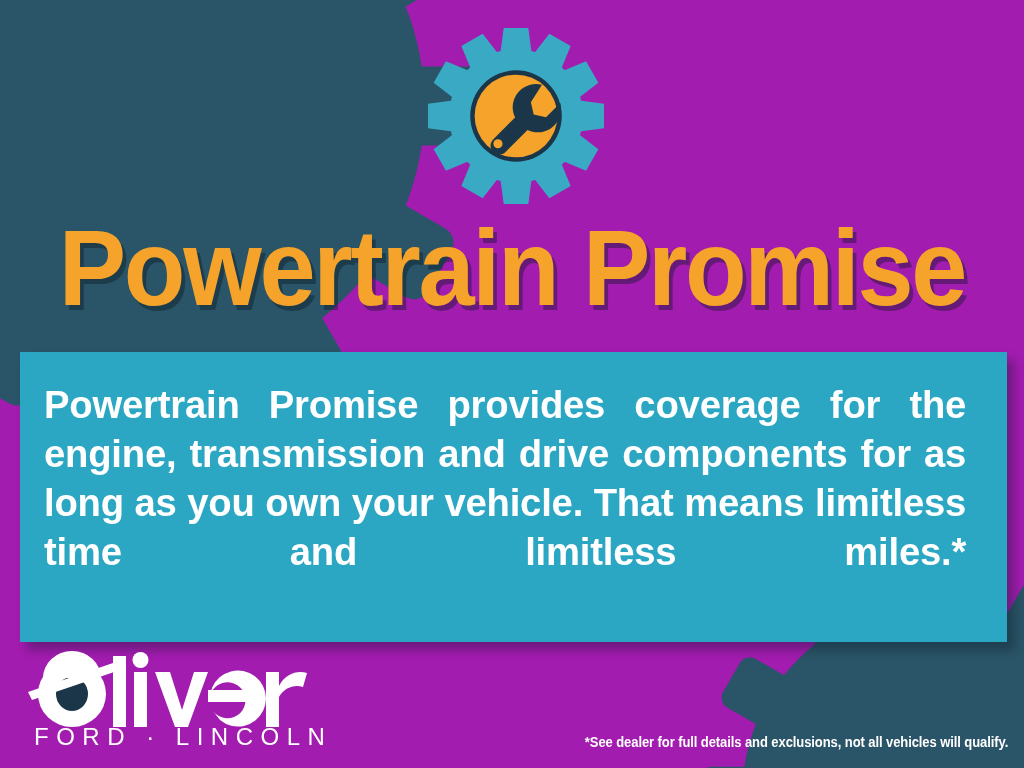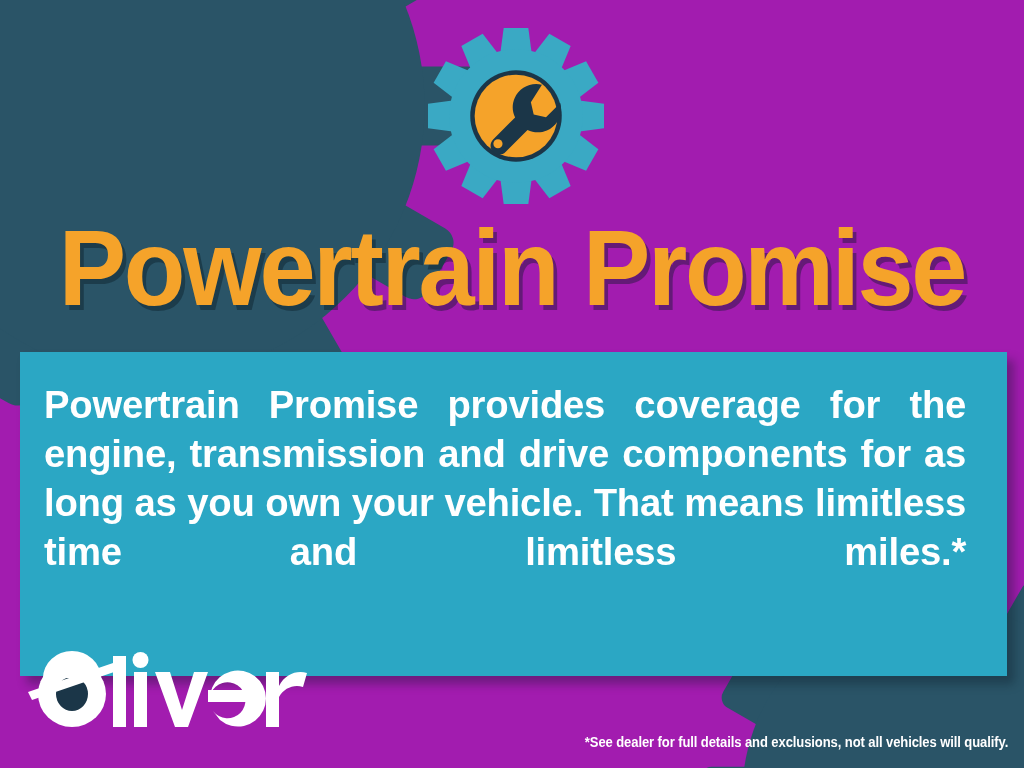--- a/index.html
+++ b/index.html
@@ -67,21 +67,21 @@
     white-space: nowrap;
     text-shadow: 4px 5px 0 rgba(7, 24, 34, 0.40);
   }
 
   
   #promise-panel {
     position: absolute;
     left: 20px;
     top: 352px;
     width: 987px;
-    height: 324px;
+    height: 290px;
     background: #2ba7c4;
     box-shadow: 7px 8px 9px rgba(8, 24, 34, 0.34);
   }
   #promise-text {
     position: absolute;
     left: 24px;
     top: 28px;
     width: 941px;
     color: #ffffff;
     font-family: "Liberation Sans", sans-serif;
@@ -266,17 +266,18 @@
           <path d="M186,62 a28,28 0 1 1 10,20 l-7,-9 a18,18 0 1 0 -2,-18 z"></path>
           <rect x="184" y="52" width="44" height="12"></rect>
         </g>
 
         <g fill="#ffffff">
           <rect x="242" y="34" width="13" height="55"></rect>
           <path d="M255,48 c6,-12 18,-16 28,-13 l-4,14 c-9,-3 -19,1 -24,10 z"></path>
         </g>
       </svg>
     </div>
+    <div id="logo-sub">FORD · LINCOLN</div>
   </div>
 
   <div id="disclaimer">*See dealer for full details and exclusions, not all vehicles will qualify.</div>
 
 </div>
 
 </body></html>

